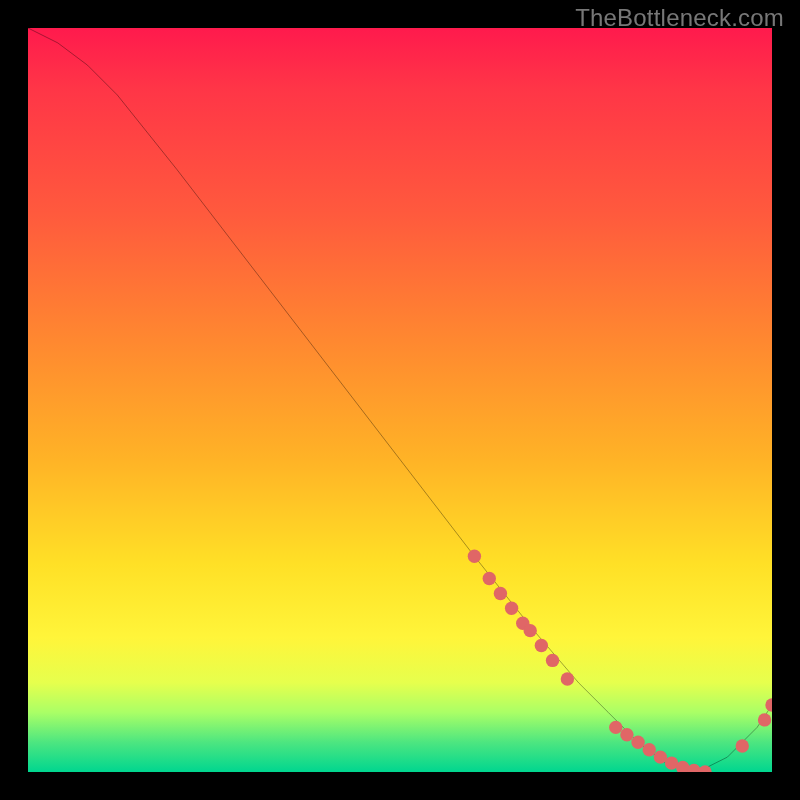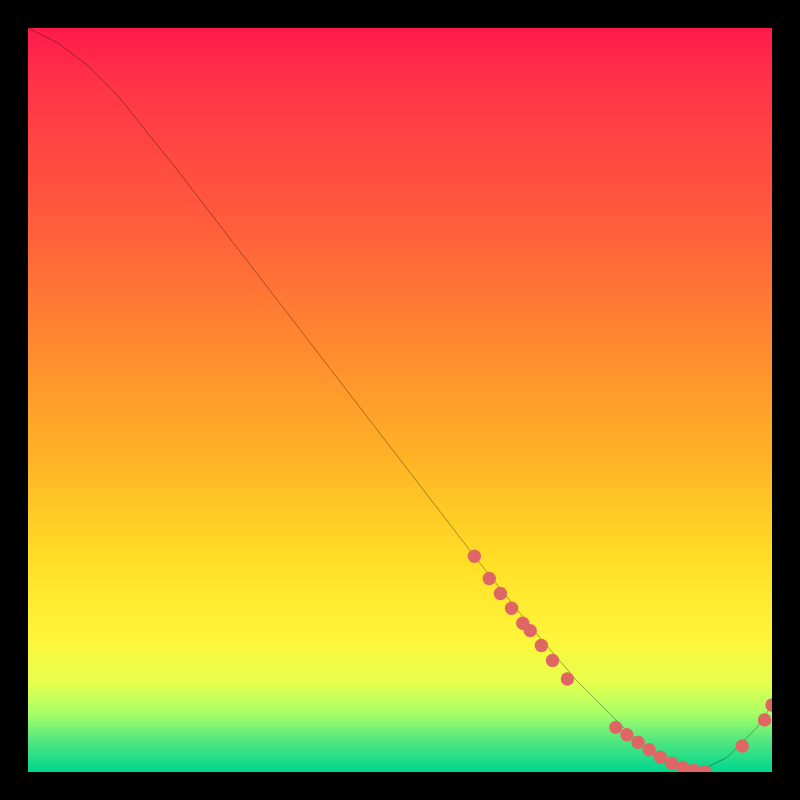--- a/index.html
+++ b/index.html
@@ -54,20 +54,21 @@
   }
   svg.curve {
     position: absolute;
     inset: 0;
   }
 </style>
 </head>
 <body>
 
 <div class="frame">
+  <div class="watermark">TheBottleneck.com</div>
 
   <div class="plot">
     <div class="gradient"></div>
     <svg class="curve" viewBox="0 0 100 100" preserveAspectRatio="none">
       <path id="curve-path" fill="none" stroke="#000000" stroke-width="0.35" vector-effect="non-scaling-stroke" d="M 0.00 0.00 L 4.00 2.00 L 8.00 5.00 L 12.00 9.00 L 20.00 19.00 L 30.00 32.00 L 40.00 45.00 L 50.00 58.00 L 60.00 71.00 L 68.00 81.00 L 74.00 88.00 L 78.00 92.00 L 82.00 96.00 L 86.00 99.00 L 90.00 100.00 L 94.00 98.00 L 98.00 94.00 L 100.00 91.00"></path>
       <g id="markers">
           <circle cx="60" cy="71" r="0.9" fill="#e06666"></circle>
           <circle cx="62" cy="74" r="0.9" fill="#e06666"></circle>
           <circle cx="63.5" cy="76" r="0.9" fill="#e06666"></circle>
           <circle cx="65" cy="78" r="0.9" fill="#e06666"></circle>

